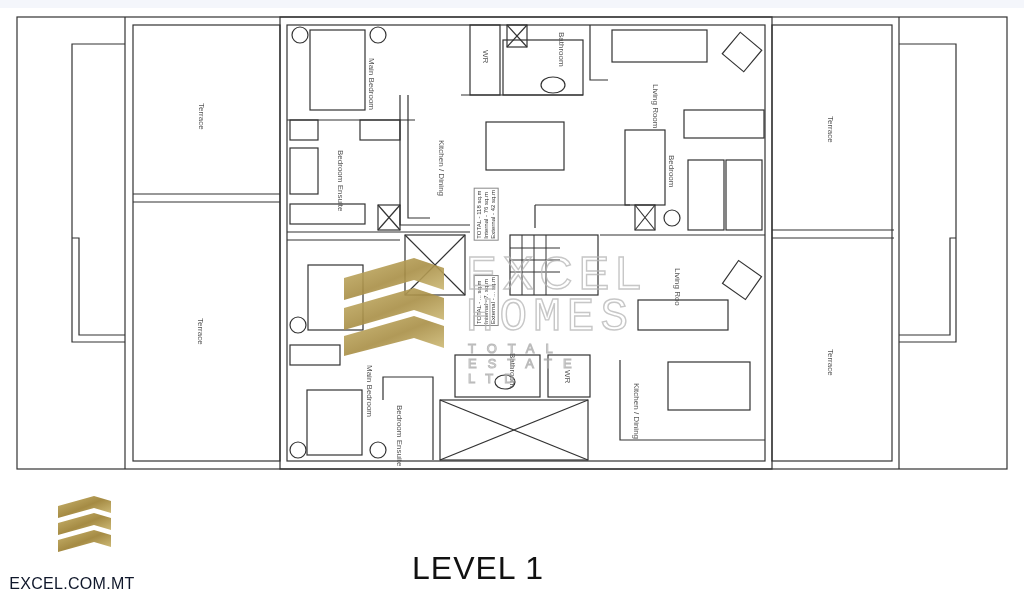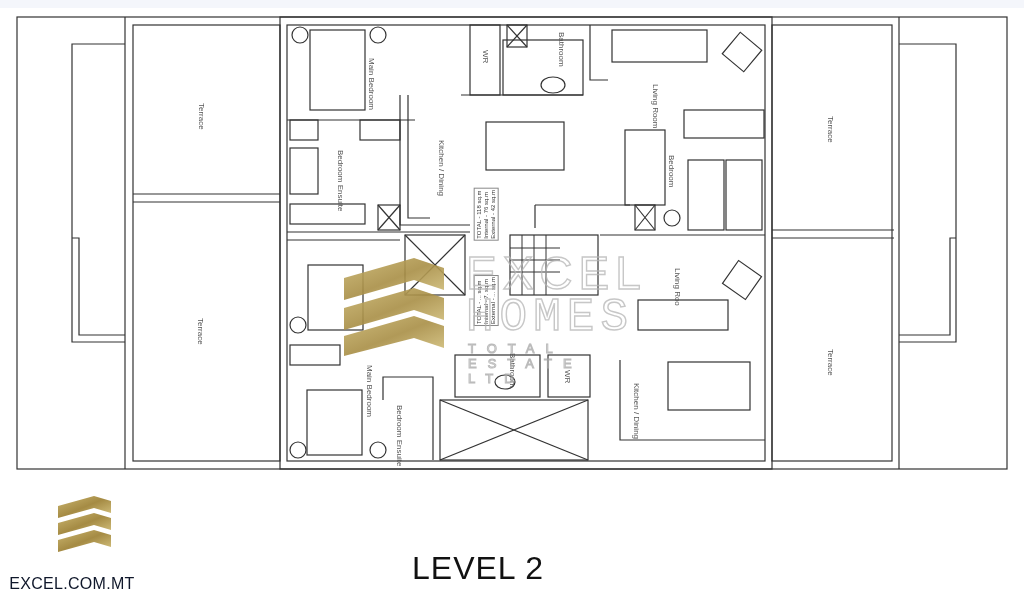--- a/index.html
+++ b/index.html
@@ -179,13 +179,13 @@
           <stop offset="0.5" stop-color="#a58b44"></stop>
           <stop offset="1" stop-color="#d8c684"></stop>
       </linearGradient>
     </defs>
     <polygon points="2,10 38,0 55,5 55,17 38,12 2,22" fill="url(#g2)"></polygon>
     <polygon points="2,27 38,17 55,22 55,34 38,29 2,39" fill="url(#g2)"></polygon>
     <polygon points="2,44 38,34 55,39 55,51 38,46 2,56" fill="url(#g2)"></polygon>
   </svg>
 </div>
 <div class="footer-url">EXCEL.COM.MT</div>
-<div class="level">LEVEL 2</div>
+<div class="level">LEVEL 1</div>
 
 </body></html>

